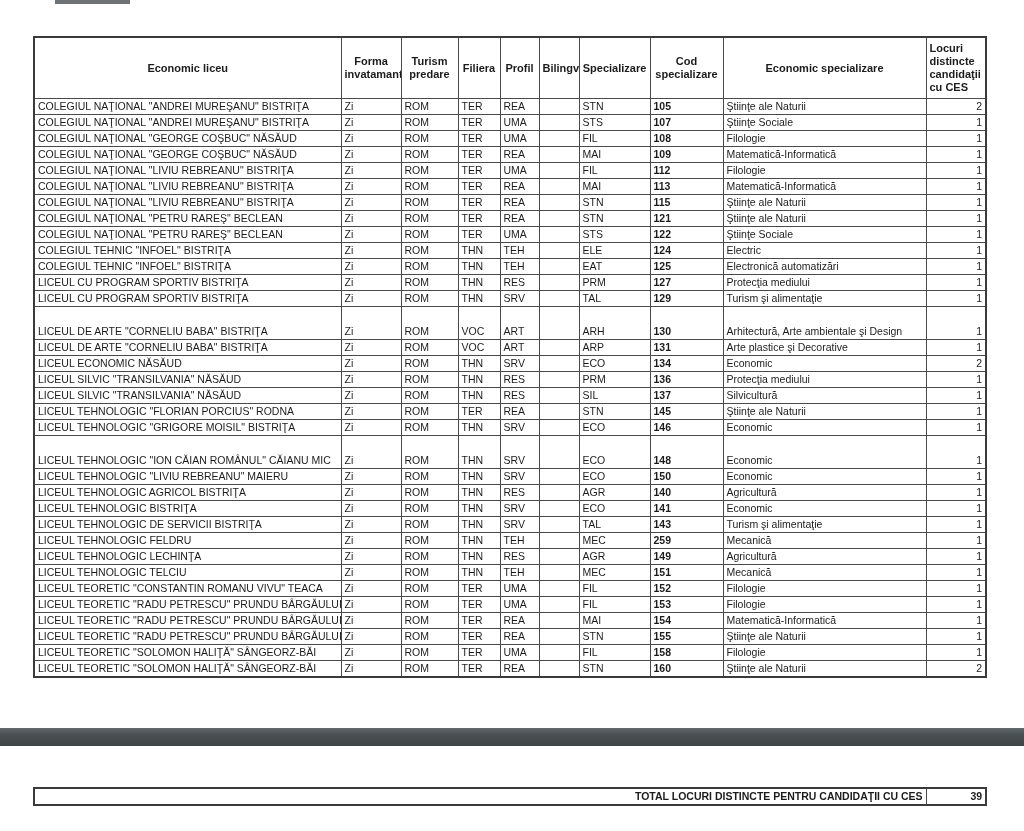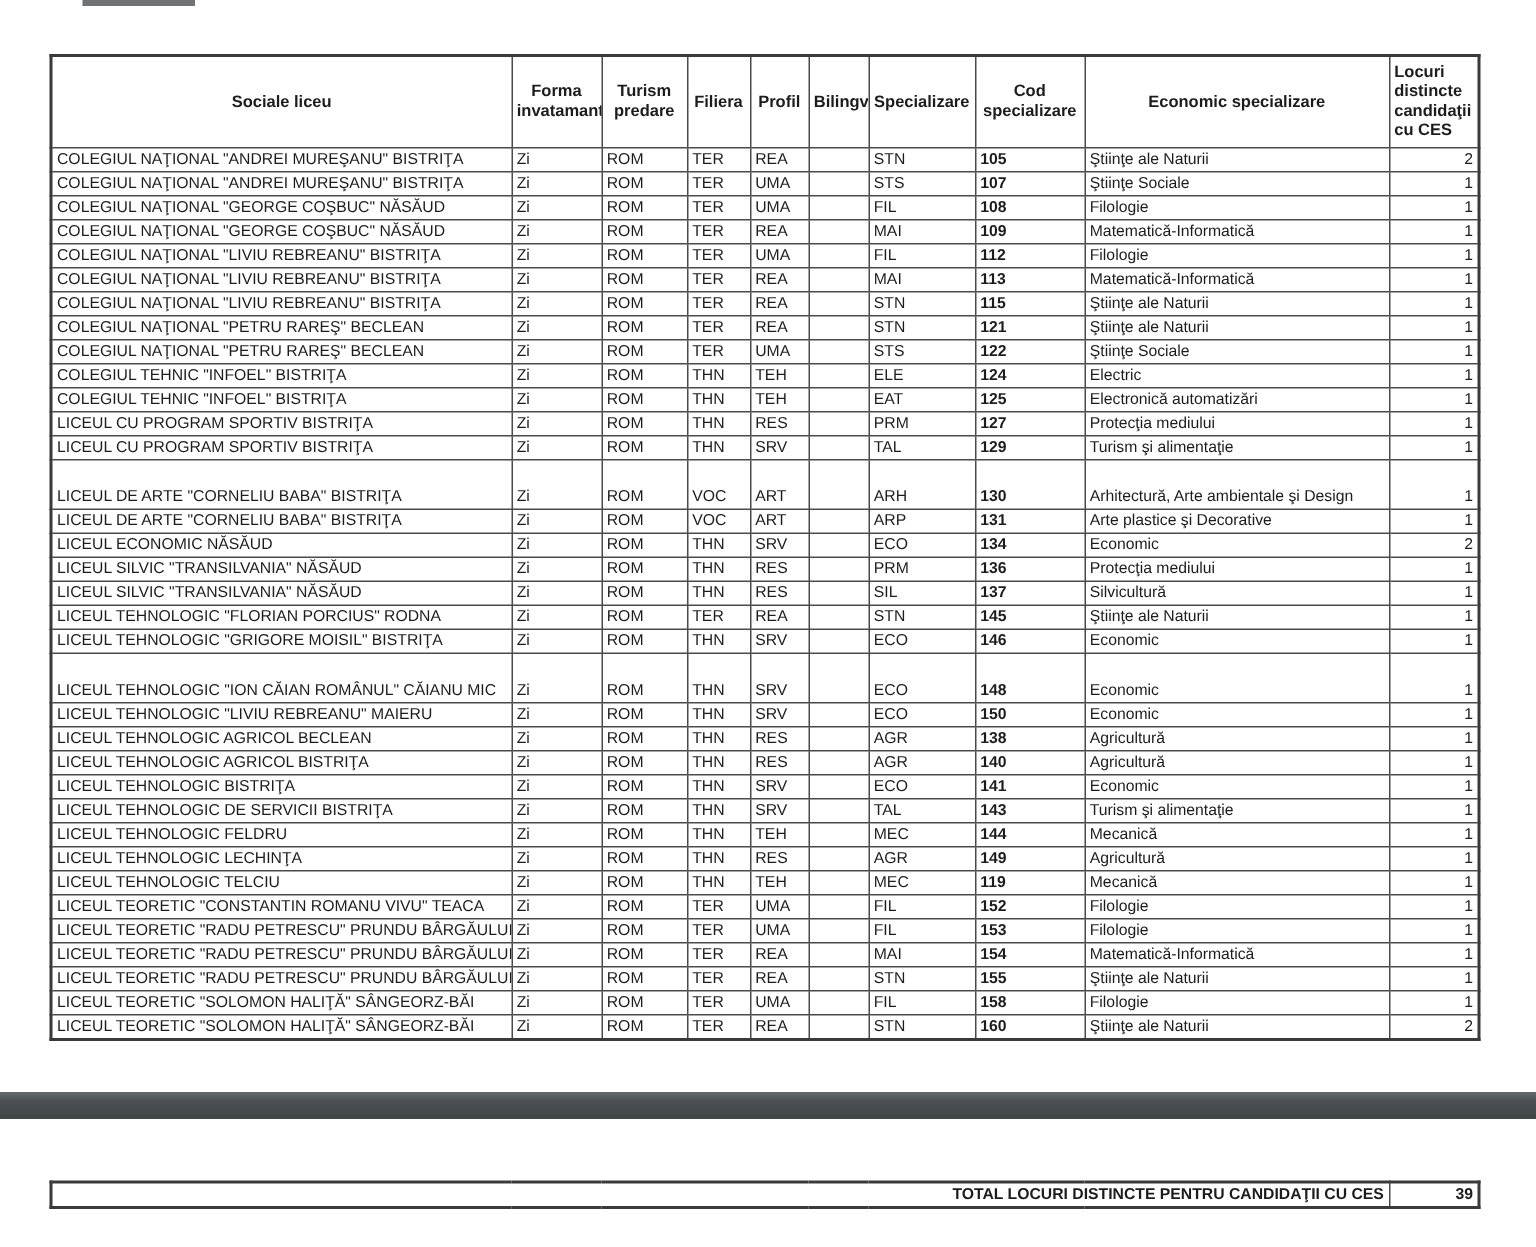--- a/index.html
+++ b/index.html
@@ -56,21 +56,21 @@
         <col style="width: 42px;">
         <col style="width: 39px;">
         <col style="width: 40px;">
         <col style="width: 71px;">
         <col style="width: 73px;">
         <col style="width: 203px;">
         <col style="width: 60px;">
       </colgroup>
       <thead>
         <tr>
-          <th>Sociale liceu</th>
+          <th>Economic liceu</th>
           <th>Forma
 invatamant</th>
           <th>Turism
 predare</th>
           <th>Filiera</th>
           <th>Profil</th>
           <th>Bilingv</th>
           <th>Specializare</th>
           <th>Cod
 specializare</th>
@@ -340,32 +340,20 @@
           <td>ROM</td>
           <td>THN</td>
           <td>SRV</td>
           <td></td>
           <td>ECO</td>
           <td class="bold">150</td>
           <td>Economic</td>
           <td class="num">1</td>
         </tr>
         <tr>
-          <td>LICEUL TEHNOLOGIC AGRICOL BECLEAN</td>
-          <td>Zi</td>
-          <td>ROM</td>
-          <td>THN</td>
-          <td>RES</td>
-          <td></td>
-          <td>AGR</td>
-          <td class="bold">138</td>
-          <td>Agricultură</td>
-          <td class="num">1</td>
-        </tr>
-        <tr>
           <td>LICEUL TEHNOLOGIC AGRICOL BISTRIŢA</td>
           <td>Zi</td>
           <td>ROM</td>
           <td>THN</td>
           <td>RES</td>
           <td></td>
           <td>AGR</td>
           <td class="bold">140</td>
           <td>Agricultură</td>
           <td class="num">1</td>
@@ -395,21 +383,21 @@
           <td class="num">1</td>
         </tr>
         <tr>
           <td>LICEUL TEHNOLOGIC FELDRU</td>
           <td>Zi</td>
           <td>ROM</td>
           <td>THN</td>
           <td>TEH</td>
           <td></td>
           <td>MEC</td>
-          <td class="bold">144</td>
+          <td class="bold">259</td>
           <td>Mecanică</td>
           <td class="num">1</td>
         </tr>
         <tr>
           <td>LICEUL TEHNOLOGIC LECHINŢA</td>
           <td>Zi</td>
           <td>ROM</td>
           <td>THN</td>
           <td>RES</td>
           <td></td>
@@ -419,21 +407,21 @@
           <td class="num">1</td>
         </tr>
         <tr>
           <td>LICEUL TEHNOLOGIC TELCIU</td>
           <td>Zi</td>
           <td>ROM</td>
           <td>THN</td>
           <td>TEH</td>
           <td></td>
           <td>MEC</td>
-          <td class="bold">119</td>
+          <td class="bold">151</td>
           <td>Mecanică</td>
           <td class="num">1</td>
         </tr>
         <tr>
           <td>LICEUL TEORETIC "CONSTANTIN ROMANU VIVU" TEACA</td>
           <td>Zi</td>
           <td>ROM</td>
           <td>TER</td>
           <td>UMA</td>
           <td></td>

